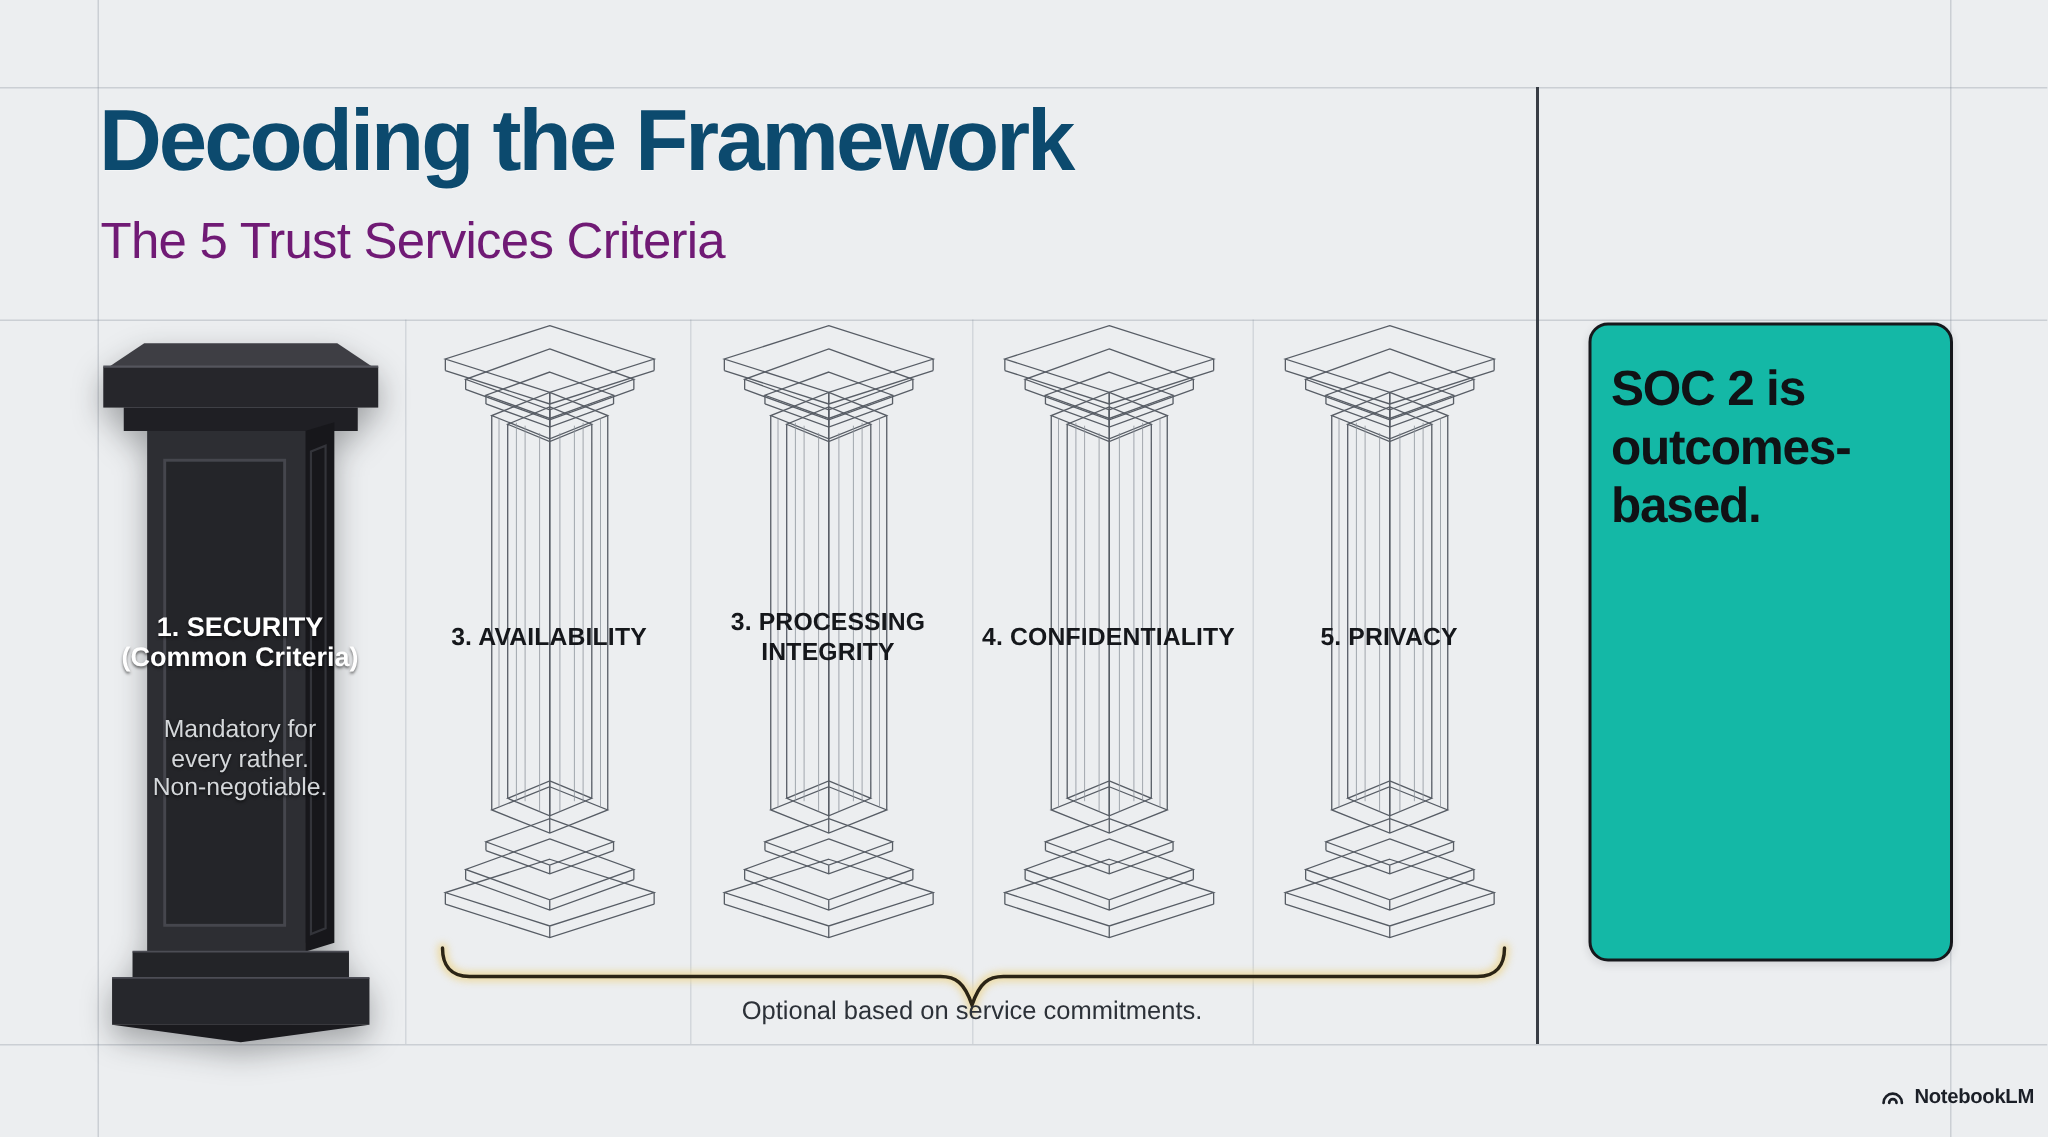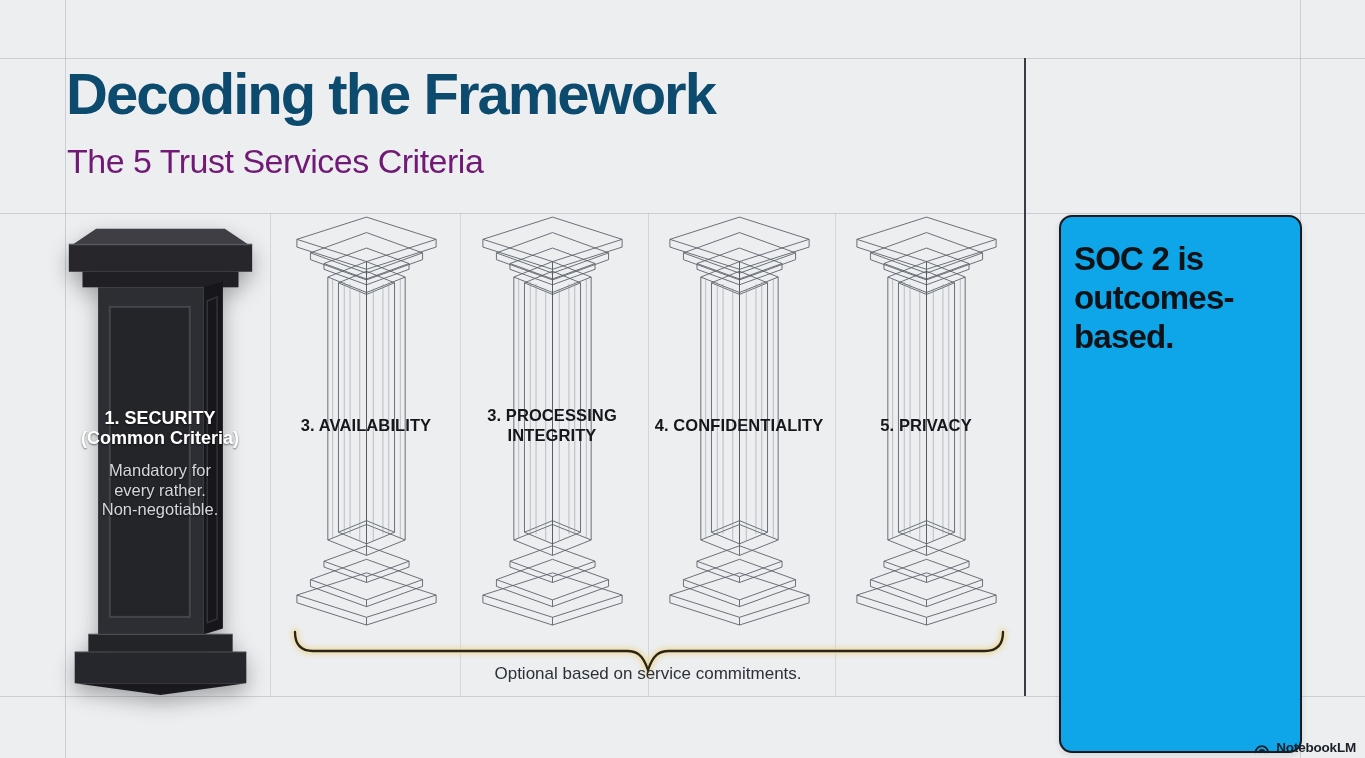--- a/index.html
+++ b/index.html
@@ -26,51 +26,51 @@
   }
 
   .pillar-solid{position:absolute;left:63px;top:215px;width:195px;height:482px;}
   .pillar-solid svg{filter:drop-shadow(0 8px 10px rgba(20,22,26,0.35));}
   .pillar-solid-text{
     position:absolute;left:14px;top:193px;width:166px;
     text-align:center;color:#ffffff;
     text-shadow:0 1px 2px rgba(0,0,0,0.55);
   }
   .pillar-solid-label{font-size:18px;font-weight:bold;line-height:20px;}
-  .pillar-solid-note{margin-top:13px;font-size:16.5px;line-height:19.5px;color:#d4d7da;font-weight:normal;}
+  .pillar-solid-note{margin-top:29px;font-size:16.5px;line-height:19.5px;color:#d4d7da;font-weight:normal;}
 
   .wf-pillar{position:absolute;top:213px;width:145px;height:420px;}
   .wf-label{
     position:absolute;top:404px;width:190px;height:42px;
     display:flex;align-items:center;justify-content:center;
     text-align:center;font-size:16.5px;font-weight:bold;line-height:20px;
     color:#15171b;letter-spacing:0.1px;
   }
 
   .brace-wrap{position:absolute;left:285px;top:623px;width:730px;height:56px;}
   .brace-caption{
     position:absolute;left:398px;top:664px;width:500px;
     text-align:center;font-size:17px;color:#2c3138;
   }
 
   .aside-card{
-    position:absolute;left:1059px;top:215px;width:243px;height:538px;
-    background:#0ea5e9;border:2px solid #16181c;border-radius:13px;
+    position:absolute;left:1059px;top:215px;width:243px;height:426px;
+    background:#14b8a6;border:2px solid #16181c;border-radius:13px;
     box-sizing:border-box;padding:22px 13px 0 13px;
     box-shadow:0 2px 6px rgba(30,34,40,0.12);
   }
   .aside-title{
     font-size:33px;font-weight:bold;line-height:39px;letter-spacing:-0.8px;color:#101215;
   }
   .aside-body{
     margin-top:15px;font-size:18.5px;line-height:24.5px;color:#17191d;
   }
 
   .brand{
-    position:absolute;right:9px;bottom:3px;
+    position:absolute;right:9px;bottom:20px;
     display:flex;align-items:center;gap:5px;text-align:right;
   }
   .brand-text{font-size:13.5px;font-weight:bold;color:#1b1f27;letter-spacing:-0.2px;}
 </style>
 </head>
 <body>
 
 <div class="gridline h" style="top:58px"></div>
 <div class="gridline h" style="top:213px"></div>
 <div class="gridline h" style="top:696px"></div>

